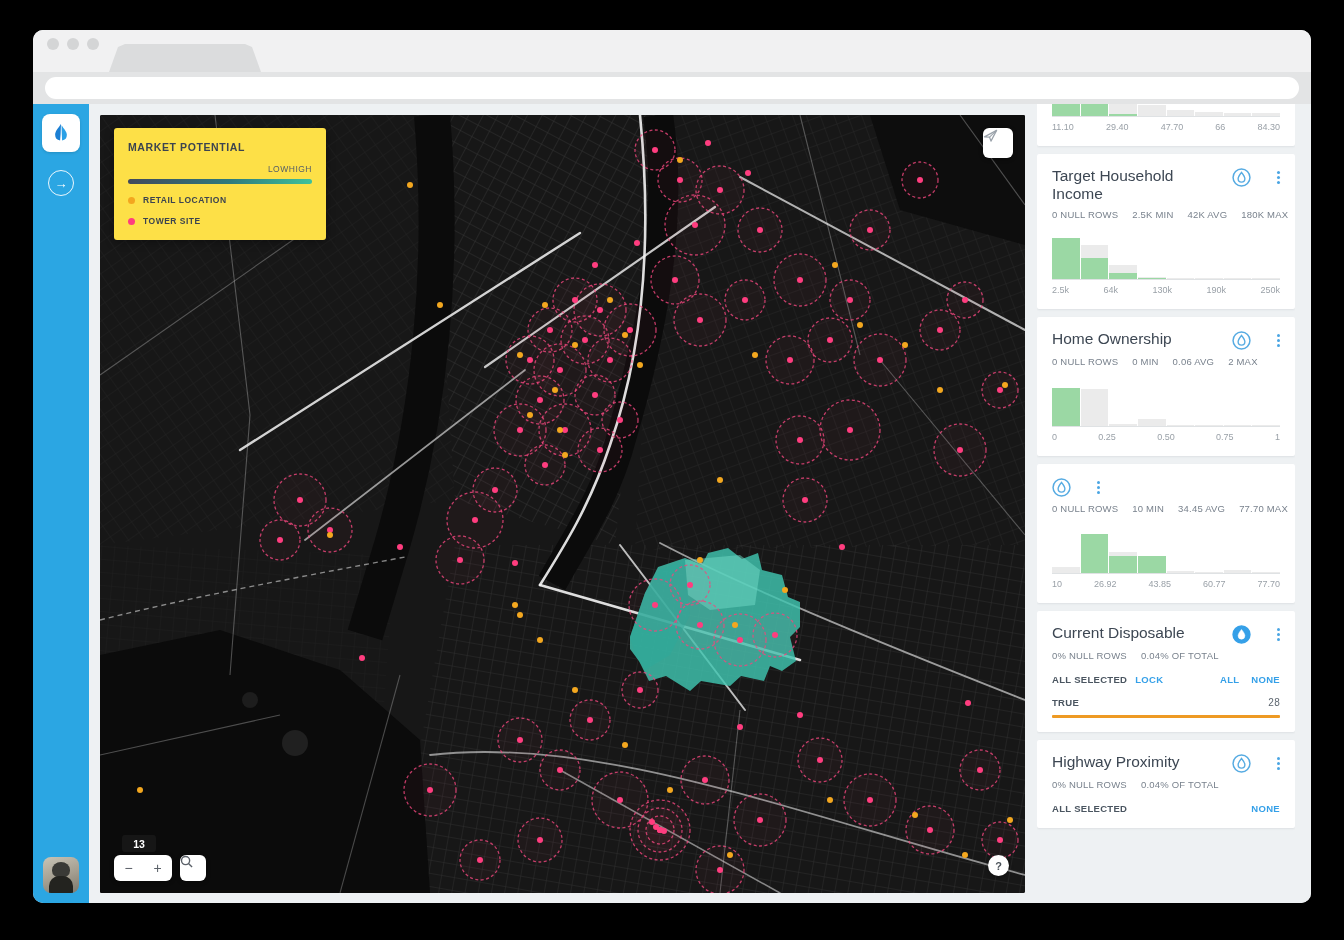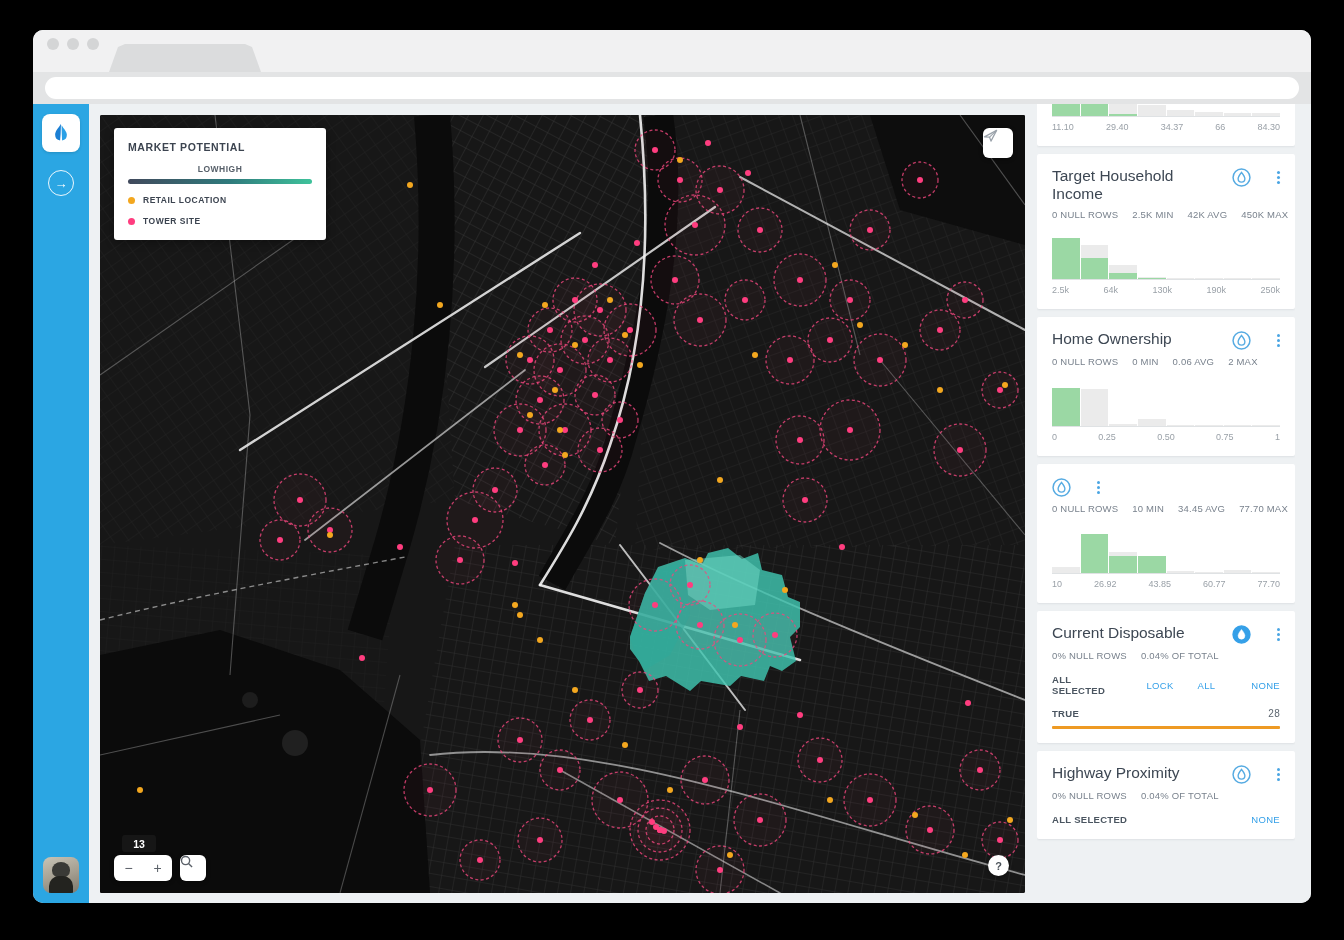--- a/index.html
+++ b/index.html
@@ -36,25 +36,25 @@
           border-radius:10px 10px 0 0;background:#23231f;}
 
   
   .workspace{flex:1;position:relative;background:#eef1f3;}
 
   
   .map{position:absolute;left:11px;top:11px;width:925px;height:778px;background:#171717;
        border-radius:2px;overflow:hidden;}
   .map svg{position:absolute;inset:0;}
 
-  .legend-card{position:absolute;left:14px;top:13px;width:212px;background:#ffffff;
+  .legend-card{position:absolute;left:14px;top:13px;width:212px;background:#fde047;
        border-radius:3px;box-shadow:0 2px 8px rgba(0,0,0,.35);padding:13px 14px 14px;box-sizing:border-box;}
   .legend-title{font-size:10.5px;font-weight:700;letter-spacing:.6px;color:#3c4450;}
-  .legend-range{display:flex;justify-content:center;margin-top:11px;
-       font-size:8.5px;font-weight:700;letter-spacing:.5px;color:#555e68;}
+  .legend-range{display:flex;justify-content:flex-end;margin-top:11px;
+       font-size:8.5px;font-weight:400;letter-spacing:.5px;color:#555e68;}
   .legend-gradient{margin-top:5px;height:5px;border-radius:3px;
        background:linear-gradient(90deg,#41495c 0%,#2f7a7c 55%,#3fc29b 100%);}
   .legend-item{display:flex;align-items:center;gap:8px;margin-top:11px;
        font-size:8.5px;font-weight:700;letter-spacing:.5px;color:#3c4450;}
   .legend-dot{width:7px;height:7px;border-radius:50%;}
 
   .zoom-chip{position:absolute;left:22px;top:720px;width:34px;height:17px;background:#161616;
        border-radius:3px;color:#fff;font-size:10.5px;font-weight:700;display:flex;
        align-items:center;justify-content:center;}
   .zoom-group{position:absolute;left:14px;top:740px;width:58px;height:26px;background:#fff;
@@ -93,21 +93,21 @@
   .hist-bin{flex:1;position:relative;height:100%;margin-right:1px;}
   .hist-bin:last-child{margin-right:0;}
   .hist-total{position:absolute;bottom:0;left:0;right:0;background:#ebebeb;}
   .hist-filtered{position:absolute;bottom:0;left:0;right:0;background:#9bd8a4;}
   .hist-ticks{display:flex;justify-content:space-between;margin-top:5px;
         font-size:9px;color:#9aa1a8;}
   .sel-row{display:flex;align-items:center;margin-top:13px;font-size:9.5px;font-weight:700;
         letter-spacing:.3px;color:#4a5560;}
   .sel-row .links{margin-left:8px;display:flex;gap:10px;}
   .sel-row .right{margin-left:auto;display:flex;gap:12px;}
-  .link{color:#35a0e8;cursor:pointer;font-weight:400;margin-left:24px;}
+  .link{color:#35a0e8;cursor:pointer;font-weight:700;}
   .cat-row{margin-top:12px;}
   .cat-row .line{display:flex;justify-content:space-between;align-items:baseline;
         font-size:9.5px;font-weight:700;letter-spacing:.3px;color:#4a5560;}
   .cat-row .val{font-weight:400;font-size:10px;color:#5c656f;}
   .cat-row .bar{height:3px;margin-top:7px;border-radius:1px;}
 </style>
 </head>
 <body>
 
 <div class="window">
@@ -474,21 +474,21 @@
                   <div class="hist-filtered" style="height: 0%;"></div>
                 </div>
                 <div class="hist-bin">
                   <div class="hist-total" style="height: 6%;"></div>
                   <div class="hist-filtered" style="height: 0%;"></div>
                 </div>
               </div>
             <div class="hist-ticks">
                 <span>11.10</span>
                 <span>29.40</span>
-                <span>34.37</span>
+                <span>47.70</span>
                 <span>66</span>
                 <span>84.30</span>
               </div>
           </div>
         </div>
 
         <div class="card">
           <div class="card-head">
             <div class="card-title">Target Household Income</div>
             <svg class="drop-icon" viewBox="0 0 18 18">
@@ -498,21 +498,21 @@
             <div class="kebab">
                 <i></i>
                 <i></i>
                 <i></i>
               </div>
           </div>
           <div class="card-stats">
             <span>0 NULL ROWS</span>
               <span>2.5K MIN</span>
               <span>42K AVG</span>
-              <span>450K MAX</span>
+              <span>180K MAX</span>
           </div>
           <div class="hist">
             <div class="hist-bars">
                 <div class="hist-bin">
                   <div class="hist-total" style="height: 90%;"></div>
                   <div class="hist-filtered" style="height: 90%;"></div>
                 </div>
                 <div class="hist-bin">
                   <div class="hist-total" style="height: 74%;"></div>
                   <div class="hist-filtered" style="height: 46%;"></div>

